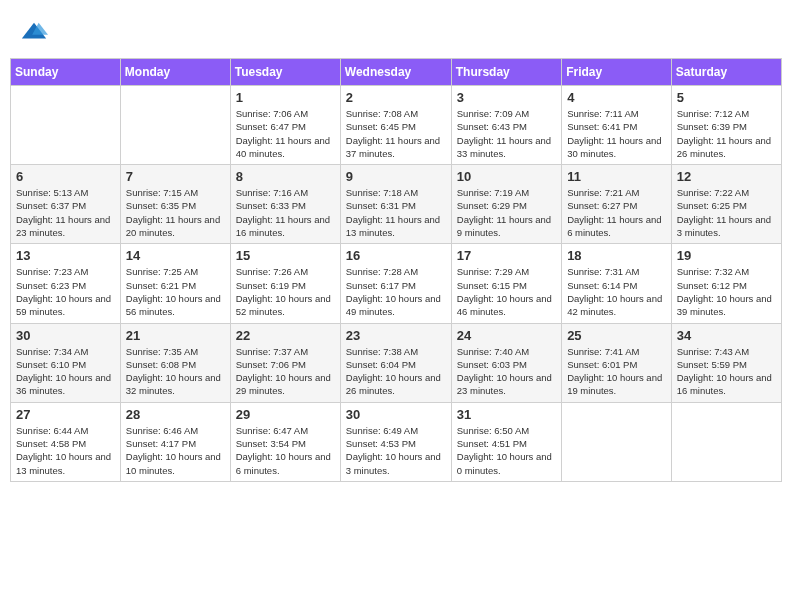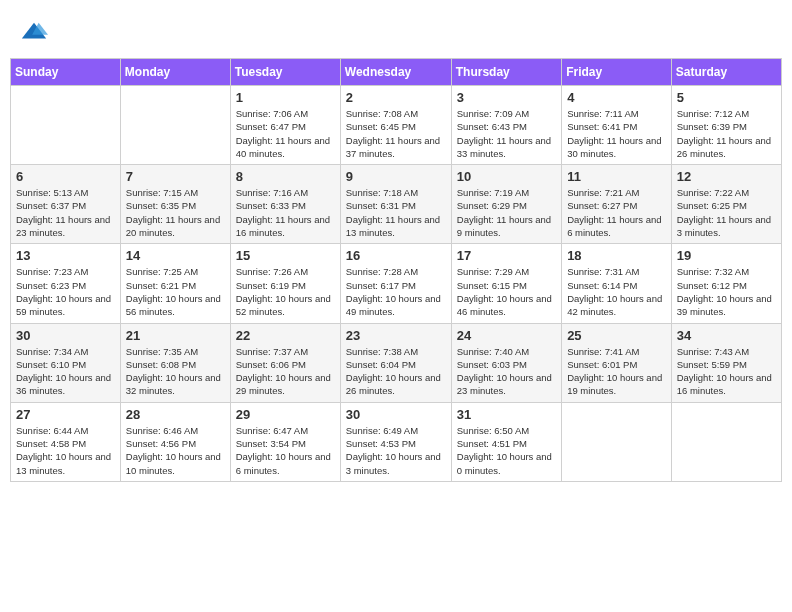--- a/index.html
+++ b/index.html
@@ -252,21 +252,21 @@
         </td>
         <td>
           <span class="day-number">21</span>
           <div class="day-info">Sunrise: 7:35 AM
 Sunset: 6:08 PM
 Daylight: 10 hours and 32 minutes.</div>
         </td>
         <td>
           <span class="day-number">22</span>
           <div class="day-info">Sunrise: 7:37 AM
-Sunset: 6:06 PM
+Sunset: 7:06 PM
 Daylight: 10 hours and 29 minutes.</div>
         </td>
         <td>
           <span class="day-number">23</span>
           <div class="day-info">Sunrise: 7:38 AM
 Sunset: 6:04 PM
 Daylight: 10 hours and 26 minutes.</div>
         </td>
         <td>
           <span class="day-number">24</span>
@@ -290,21 +290,21 @@
       <tr>
         <td>
           <span class="day-number">27</span>
           <div class="day-info">Sunrise: 6:44 AM
 Sunset: 4:58 PM
 Daylight: 10 hours and 13 minutes.</div>
         </td>
         <td>
           <span class="day-number">28</span>
           <div class="day-info">Sunrise: 6:46 AM
-Sunset: 4:56 PM
+Sunset: 4:17 PM
 Daylight: 10 hours and 10 minutes.</div>
         </td>
         <td>
           <span class="day-number">29</span>
           <div class="day-info">Sunrise: 6:47 AM
 Sunset: 3:54 PM
 Daylight: 10 hours and 6 minutes.</div>
         </td>
         <td>
           <span class="day-number">30</span>

